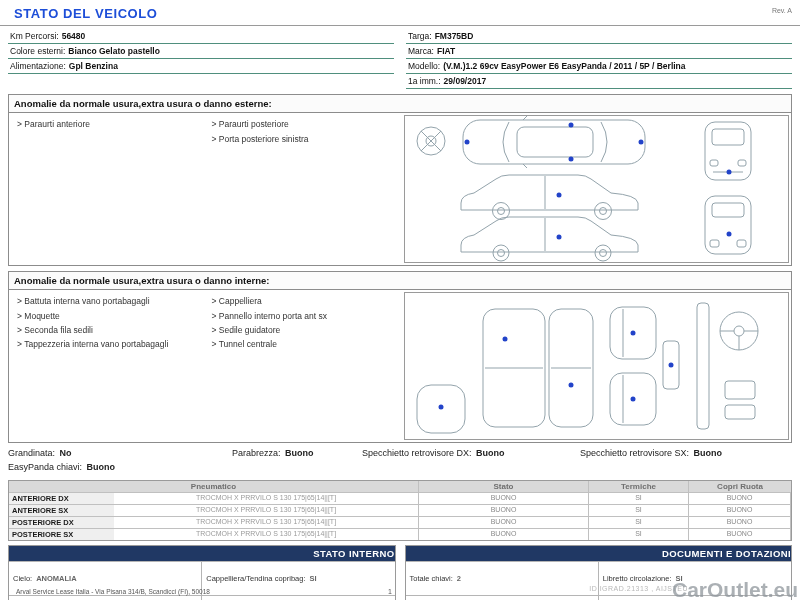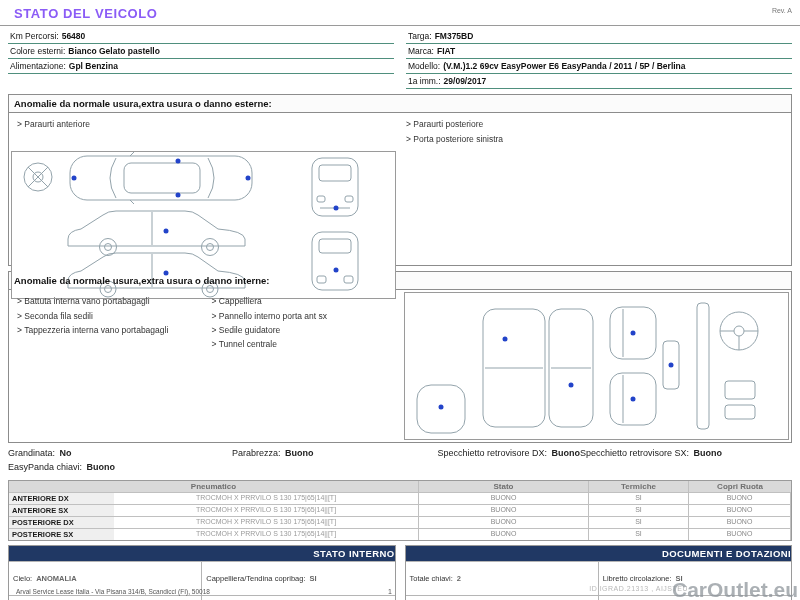--- a/index.html
+++ b/index.html
@@ -4,46 +4,46 @@
 <style>
   * { margin:0; padding:0; box-sizing:border-box; }
   html,body { background:#ffffff; }
   .page {
     position:relative; width:800px; height:600px; background:#fff;
     font-family:"Liberation Sans", sans-serif; color:#222; overflow:hidden;
   }
   
   .topbar { display:flex; justify-content:space-between; align-items:flex-start;
     padding:6px 8px 4px 14px; border-bottom:1px solid #9a9a9a; }
-  .title { font-size:13px; font-weight:bold; color:#8b5cf6; letter-spacing:.6px; }
+  .title { font-size:13px; font-weight:bold; color:#1d4ed8; letter-spacing:.6px; }
   .rev { font-size:7px; color:#777; padding-top:1px; }
   
   .info-grid { display:flex; gap:12px; padding:3px 8px 0 8px; }
   .info-col { flex:1; }
   .info-row { display:flex; font-size:8.5px; line-height:1.3; padding:2px 2px 1px 2px;
     border-bottom:1px solid #4f8f7d; }
   .info-row .lbl { white-space:nowrap; margin-right:3px; color:#111; }
   .info-row .val { font-weight:bold; color:#111; }
   
   .panel { border:1px solid #8c8c8c; margin:5px 8px 0 8px; background:#fff; }
   .panel-header { font-size:9.5px; font-weight:bold; color:#111; padding:3px 5px;
     border-bottom:1px solid #8c8c8c; background:#fbfbfb; }
   .panel-body { display:flex; }
-  .panel-body.ext { height:152px;flex-direction:column; }
+  .panel-body.ext { height:152px; }
   .panel-body.int { height:152px; }
   .panel-items { flex:1; display:flex; padding:5px 2px 2px 8px; gap:6px; }
   .items-col { width:50%; font-size:8.5px; color:#333; line-height:1.45; }
   .item { margin-bottom:2px; }
   .diagram-box { width:385px; margin:2px; border:1px solid #9a9a9a; background:#fff;
     display:flex; align-items:center; justify-content:center; }
   
   .cond { padding:5px 8px 2px 8px; font-size:9px; }
   .cond-row { display:flex; margin-bottom:4px; }
   .cond-item { display:inline-block; }
-  .cw1 { width:224px; } .cw2 { width:130px; } .cw3 { width:218px;text-align:right; }
+  .cw1 { width:224px; } .cw2 { width:130px; } .cw3 { width:218px; }
   .cond-item b { margin-left:2px; }
   
   .tyres { margin:2px 8px 0 8px; border:1px solid #9a9a9a; }
   .t-grid { display:grid; grid-template-columns:105px 1fr 170px 100px 102px; }
   .t-grid > div { border-right:1px solid #c0c0c0; border-top:1px solid #c0c0c0; padding:1px 3px; }
   .t-grid > div:nth-child(-n+4){ border-top:none; }
   .t-grid > div:nth-child(5n), .t-grid > .th:nth-child(4) { border-right:none; }
   .th { background:#d9d9d9; color:#6f6f6f; font-weight:bold; font-size:8px; text-align:center; }
   .th.span2 { grid-column:span 2; }
   .t-pos { font-size:7.5px; font-weight:bold; color:#1a1a1a; background:#efefef; }
@@ -183,20 +183,21 @@
       </div>
     </div>
   </section>
 
   <section class="panel">
     <div class="panel-header">Anomalie da normale usura,extra usura o danno interne:</div>
     <div class="panel-body int">
       <div class="panel-items">
         <div class="items-col">
           <div class="item">&gt; Battuta interna vano portabagagli</div>
+          <div class="item">&gt; Moquette</div>
           <div class="item">&gt; Seconda fila sedili</div>
           <div class="item">&gt; Tappezzeria interna vano portabagagli</div>
         </div>
         <div class="items-col">
           <div class="item">&gt; Cappelliera</div>
           <div class="item">&gt; Pannello interno porta ant sx</div>
           <div class="item">&gt; Sedile guidatore</div>
           <div class="item">&gt; Tunnel centrale</div>
         </div>
       </div>

